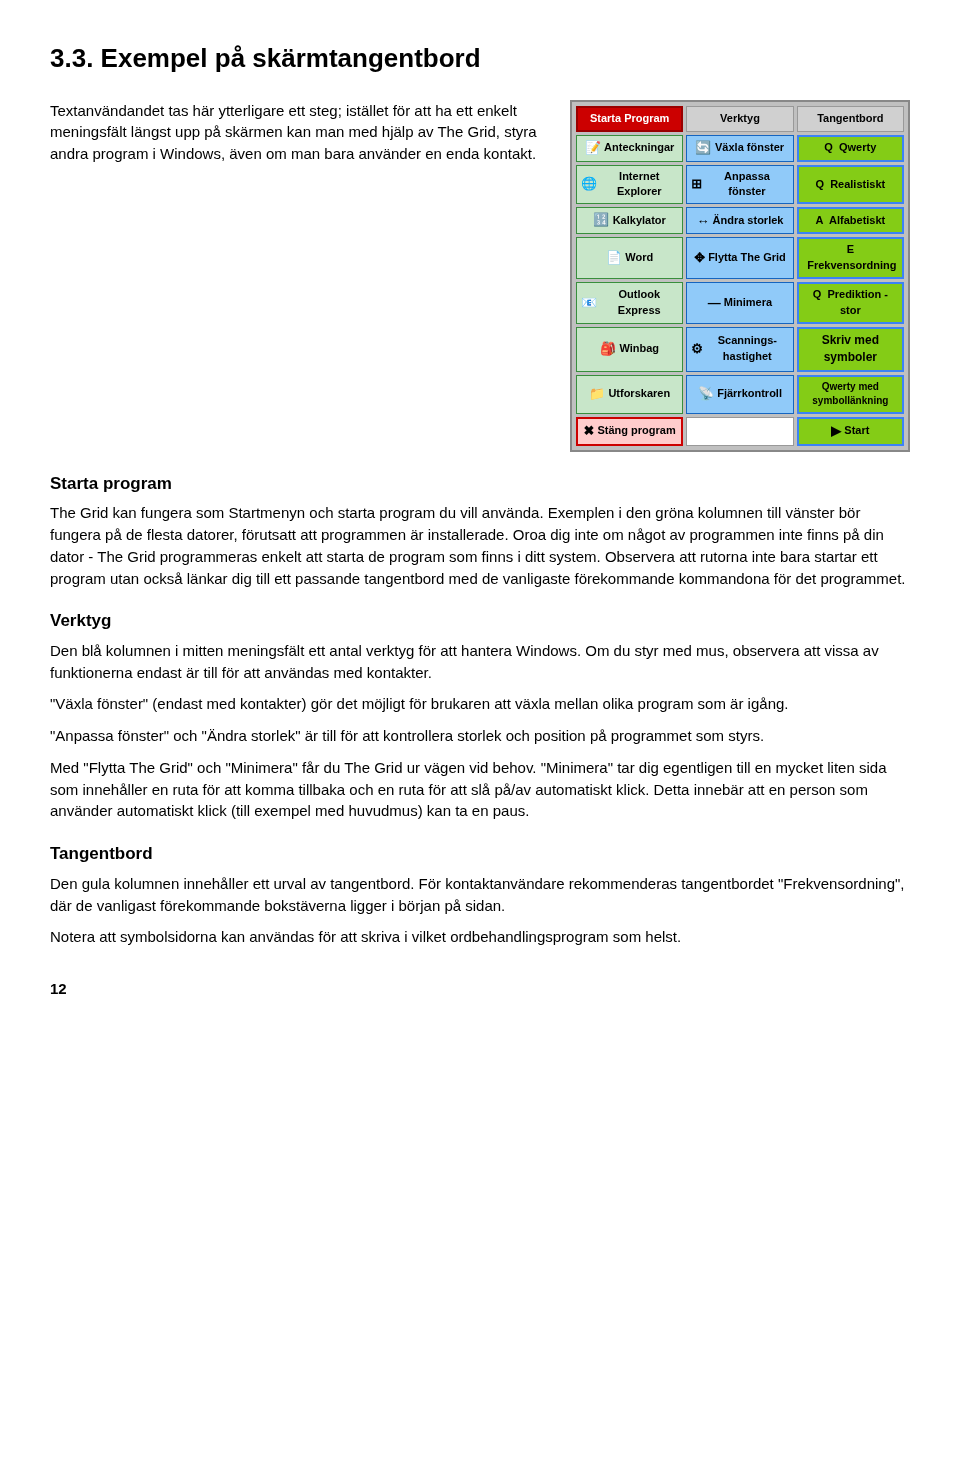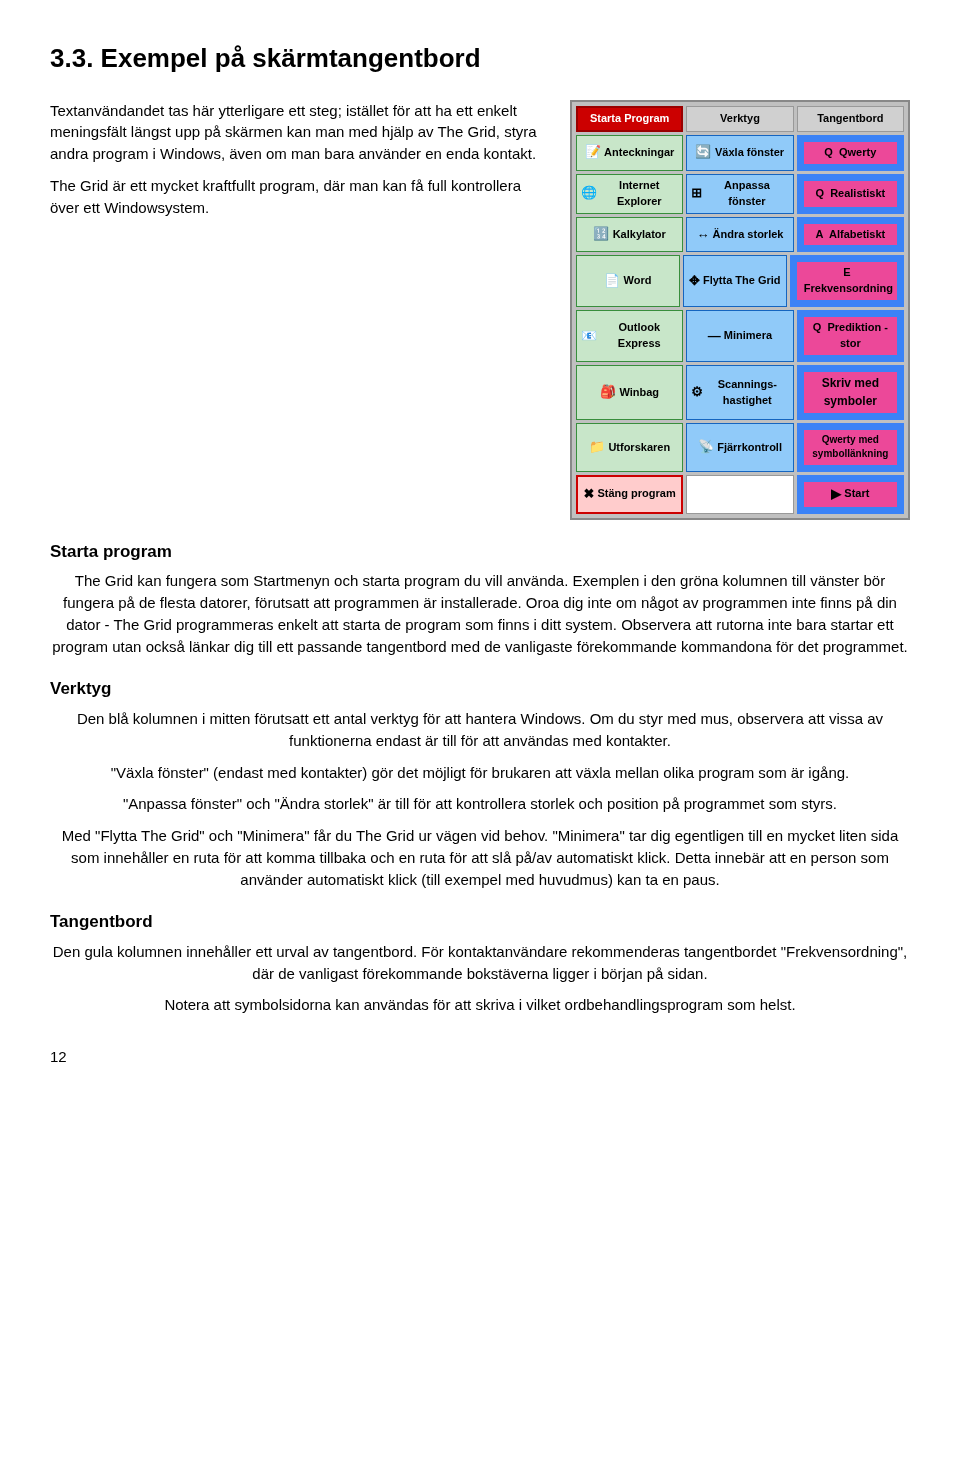--- a/index.html
+++ b/index.html
@@ -72,22 +72,22 @@
       background: #c8e6c9;
       border: 1px solid #388e3c;
       color: #000;
     }
     .cell.blue {
       background: #90caf9;
       border: 1px solid #1565c0;
       color: #000;
     }
     .cell.yellow {
-      background: #ec4899;
-      border: 7px solid #3b82f6;
+      background: #84cc16;
+      border: 2px solid #3b82f6;
       color: #000;
     }
     .cell.red-outline {
       background: #ffcccc;
       border: 2px solid #cc0000;
       color: #000;
     }
     .cell.header-gray {
       background: #d0d0d0;
       border: 1px solid #999;
@@ -105,42 +105,41 @@
     
     .section-title {
       font-weight: bold;
       font-size: 17px;
       margin-top: 20px;
       margin-bottom: 6px;
     }
     .body-text {
       margin-bottom: 10px;
       font-size: 15px;
-      text-align: center;
     }
     .page-number {
       margin-top: 30px;
       font-size: 15px;
+      font-weight: bold;
     }
     .cell.starta {
       background: #c00;
       color: #fff;
       border: 2px solid #900;
       font-weight: bold;
     }
   </style>
 </head>
 <body>
 
 <h1>3.3. Exempel på skärmtangentbord</h1>
 
 <div class="top-section">
   <div class="top-text">
     <p>Textanvändandet tas här ytterligare ett steg; istället för att ha ett enkelt meningsfält längst upp på skärmen kan man med hjälp av The Grid, styra andra program i Windows, även om man bara använder en enda kontakt.</p>
-    <p>The Grid är ett mycket kraftfullt program, där man kan få full kontrollera över ett Windowsystem.</p>
   </div>
 
   <div class="grid-ui">
 
     <div class="grid-header">
       <div class="cell starta">Starta Program</div>
       <div class="cell header-gray">Verktyg</div>
       <div class="cell header-gray">Tangentbord</div>
     </div>
 
@@ -195,21 +194,21 @@
       </div>
 
     </div>
   </div>
 </div>
 
 <div class="section-title">Starta program</div>
 <p class="body-text">The Grid kan fungera som Startmenyn och starta program du vill använda. Exemplen i den gröna kolumnen till vänster bör fungera på de flesta datorer, förutsatt att programmen är installerade. Oroa dig inte om något av programmen inte finns på din dator - The Grid programmeras enkelt att starta de program som finns i ditt system. Observera att rutorna inte bara startar ett program utan också länkar dig till ett passande tangentbord med de vanligaste förekommande kommandona för det programmet.</p>
 
 <div class="section-title">Verktyg</div>
-<p class="body-text">Den blå kolumnen i mitten förutsatt ett antal verktyg för att hantera Windows. Om du styr med mus, observera att vissa av funktionerna endast är till för att användas med kontakter.</p>
+<p class="body-text">Den blå kolumnen i mitten meningsfält ett antal verktyg för att hantera Windows. Om du styr med mus, observera att vissa av funktionerna endast är till för att användas med kontakter.</p>
 <p class="body-text">"Växla fönster" (endast med kontakter) gör det möjligt för brukaren att växla mellan olika program som är igång.</p>
 <p class="body-text">"Anpassa fönster" och "Ändra storlek" är till för att kontrollera storlek och position på programmet som styrs.</p>
 <p class="body-text">Med "Flytta The Grid" och "Minimera" får du The Grid ur vägen vid behov. "Minimera" tar dig egentligen till en mycket liten sida som innehåller en ruta för att komma tillbaka och en ruta för att slå på/av automatiskt klick. Detta innebär att en person som använder automatiskt klick (till exempel med huvudmus) kan ta en paus.</p>
 
 <div class="section-title">Tangentbord</div>
 <p class="body-text">Den gula kolumnen innehåller ett urval av tangentbord. För kontaktanvändare rekommenderas tangentbordet "Frekvensordning", där de vanligast förekommande bokstäverna ligger i början på sidan.</p>
 <p class="body-text">Notera att symbolsidorna kan användas för att skriva i vilket ordbehandlingsprogram som helst.</p>
 
 <div class="page-number">12</div>
 

